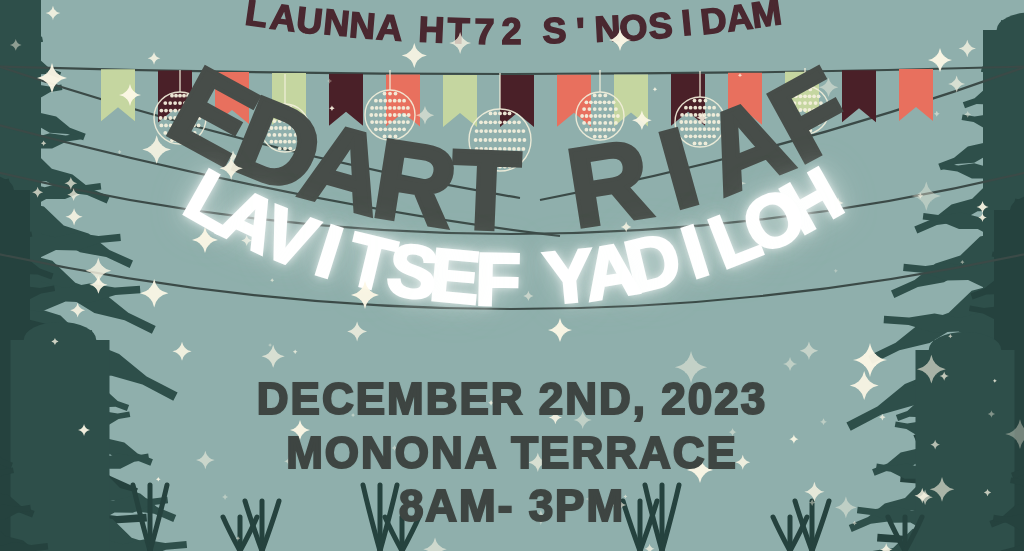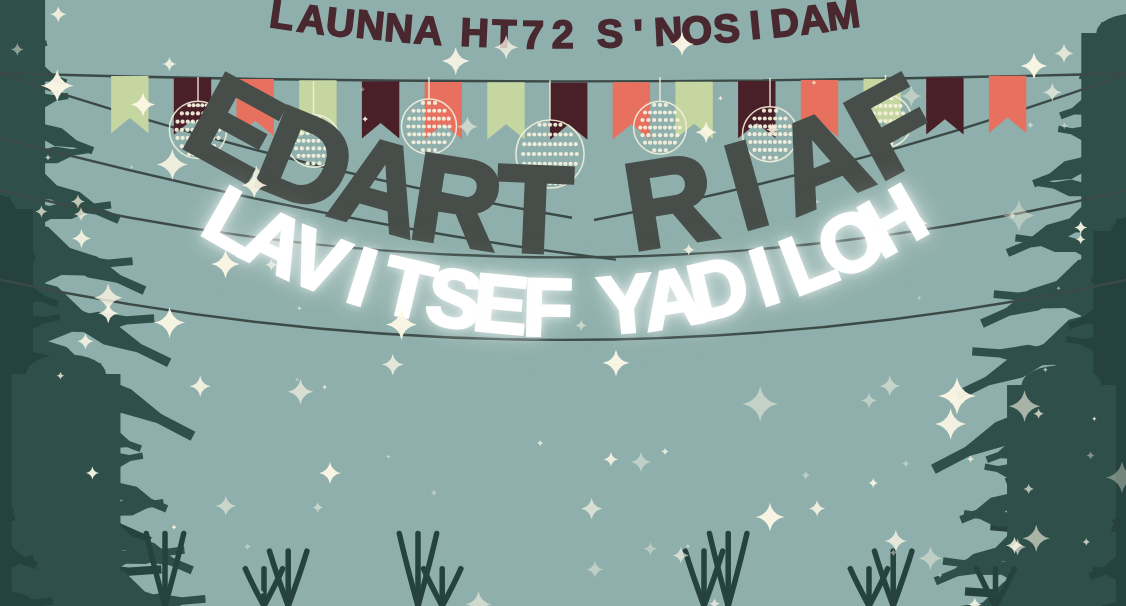--- a/index.html
+++ b/index.html
@@ -1170,14 +1170,19 @@
       <g transform="translate(300 430)" opacity="0.95">
         <path d="M0 -10 Q1.6 -1.6 10 0 Q1.6 1.6 0 10 Q-1.6 1.6 -10 0 Q-1.6 -1.6 0 -10 Z" fill="#fdf8e6"></path>
         <path d="M0 -5.2 Q1.1199999999999999 -1.1199999999999999 5.2 0 Q1.1199999999999999 1.1199999999999999 0 5.2 Q-1.1199999999999999 1.1199999999999999 -5.2 0 Q-1.1199999999999999 -1.1199999999999999 0 -5.2 Z" fill="#fdf8e6" transform="rotate(45)"></path>
       </g>
       <g transform="translate(620 40)" opacity="0.95">
         <path d="M0 -11 Q1.76 -1.76 11 0 Q1.76 1.76 0 11 Q-1.76 1.76 -11 0 Q-1.76 -1.76 0 -11 Z" fill="#fdf8e6"></path>
         <path d="M0 -5.720000000000001 Q1.232 -1.232 5.720000000000001 0 Q1.232 1.232 0 5.720000000000001 Q-1.232 1.232 -5.720000000000001 0 Q-1.232 -1.232 0 -5.720000000000001 Z" fill="#fdf8e6" transform="rotate(45)"></path>
       </g>
     </svg>
 
+  <div id="details">
+    <div>DECEMBER 2ND, 2023</div>
+    <div>MONONA TERRACE</div>
+    <div>8AM- 3PM</div>
+  </div>
 
 </div>
 
 </body></html>

